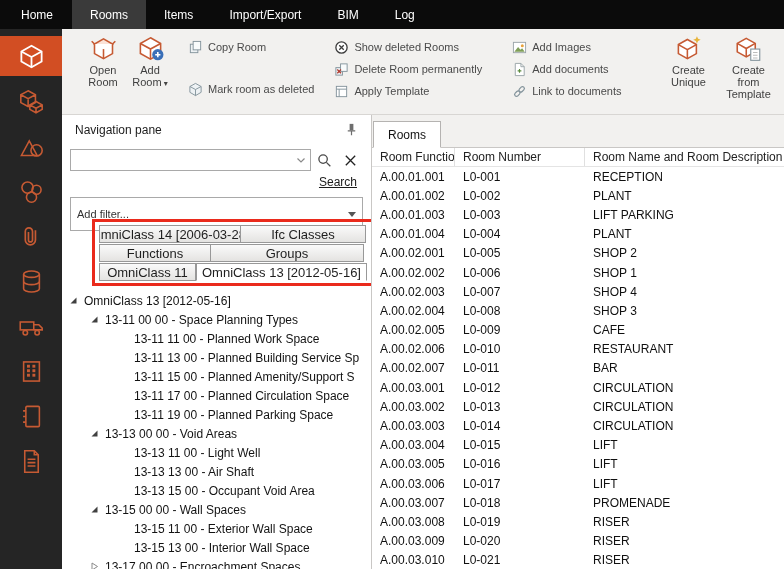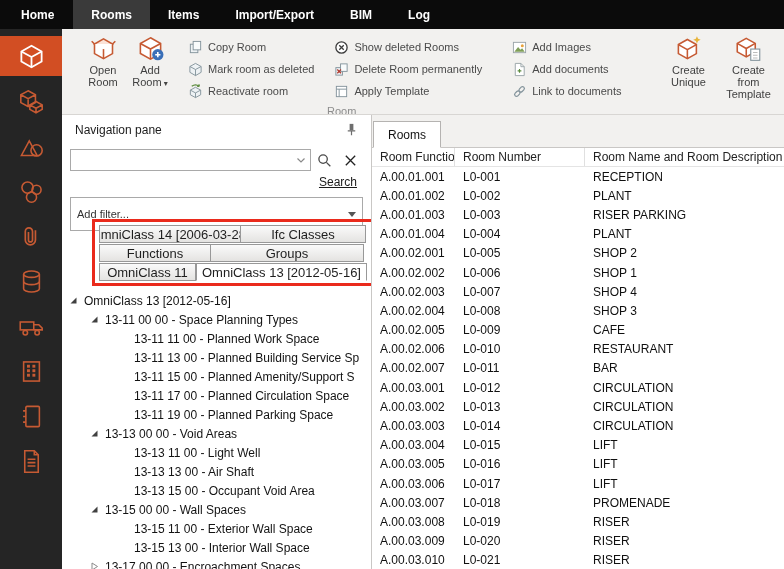--- a/index.html
+++ b/index.html
@@ -8,21 +8,20 @@
     position: relative; width: 784px; height: 569px; overflow: hidden;
     font-family: "Liberation Sans", "DejaVu Sans", sans-serif;
     -webkit-font-smoothing: antialiased;
   }
 
   
   .menubar {
     position: absolute; left: 0; top: 0; right: 0; height: 29px;
     background: #0b0b0b; display: flex; align-items: stretch; color: #fff;
     font-size: 12px;
-    font-weight: bold;
   }
   .mi { display: flex; align-items: center; padding: 0 18px; cursor: default; white-space: nowrap; }
   .mi.home { padding: 0 19px 0 21px; }
   .mi.active { background: #3a3a3a; }
 
   
   .sidebar {
     position: absolute; left: 0; top: 29px; width: 62px; bottom: 0;
     background: #252525; padding-top: 7px;
   }
@@ -41,21 +40,21 @@
   .rgroup-label { text-align: center; font-size: 11px; color: #8d8d8d; padding-bottom: 2px; }
   .rlarge {
     width: 42px; margin-right: 5px; padding-top: 3px;
     display: flex; flex-direction: column; align-items: center;
     font-size: 11px; line-height: 12px; color: #3f3f3f; text-align: center;
   }
   .rlarge .ic26 { width: 27px; height: 27px; margin-bottom: 2px; }
   .rlarge.create { width: 58px; margin-right: 2px; }
   .dd-inline { font-size: 8px; color: #444; margin-left: 2px; }
   .rcol { display: flex; flex-direction: column; padding-top: 7px; }
-  .rcol.c1 { margin-left: 12px; }
+  .rcol.c1 { margin-left: 12px; gap: 20px; }
   .rcol.c2 { margin-left: 20px; }
   .rcol.c3 { margin-left: 30px; }
   .rsmall {
     display: flex; align-items: center; height: 16px; margin-bottom: 6px;
     font-size: 11px; color: #4a4a4a; white-space: nowrap;
   }
   .rsmall svg { width: 15px; height: 15px; margin-right: 5px; flex: 0 0 15px; }
   .rsep { width: 1px; background: #d8d6d3; margin: 4px 10px 4px 24px; }
 
   
@@ -483,21 +482,21 @@
 
         <div class="tr">
           <div class="td">A.00.01.002</div>
           <div class="td">L0-002</div>
           <div class="td">PLANT</div>
         </div>
 
         <div class="tr">
           <div class="td">A.00.01.003</div>
           <div class="td">L0-003</div>
-          <div class="td">RISER PARKING</div>
+          <div class="td">LIFT PARKING</div>
         </div>
 
         <div class="tr">
           <div class="td">A.00.01.004</div>
           <div class="td">L0-004</div>
           <div class="td">PLANT</div>
         </div>
 
         <div class="tr">
           <div class="td">A.00.02.001</div>

